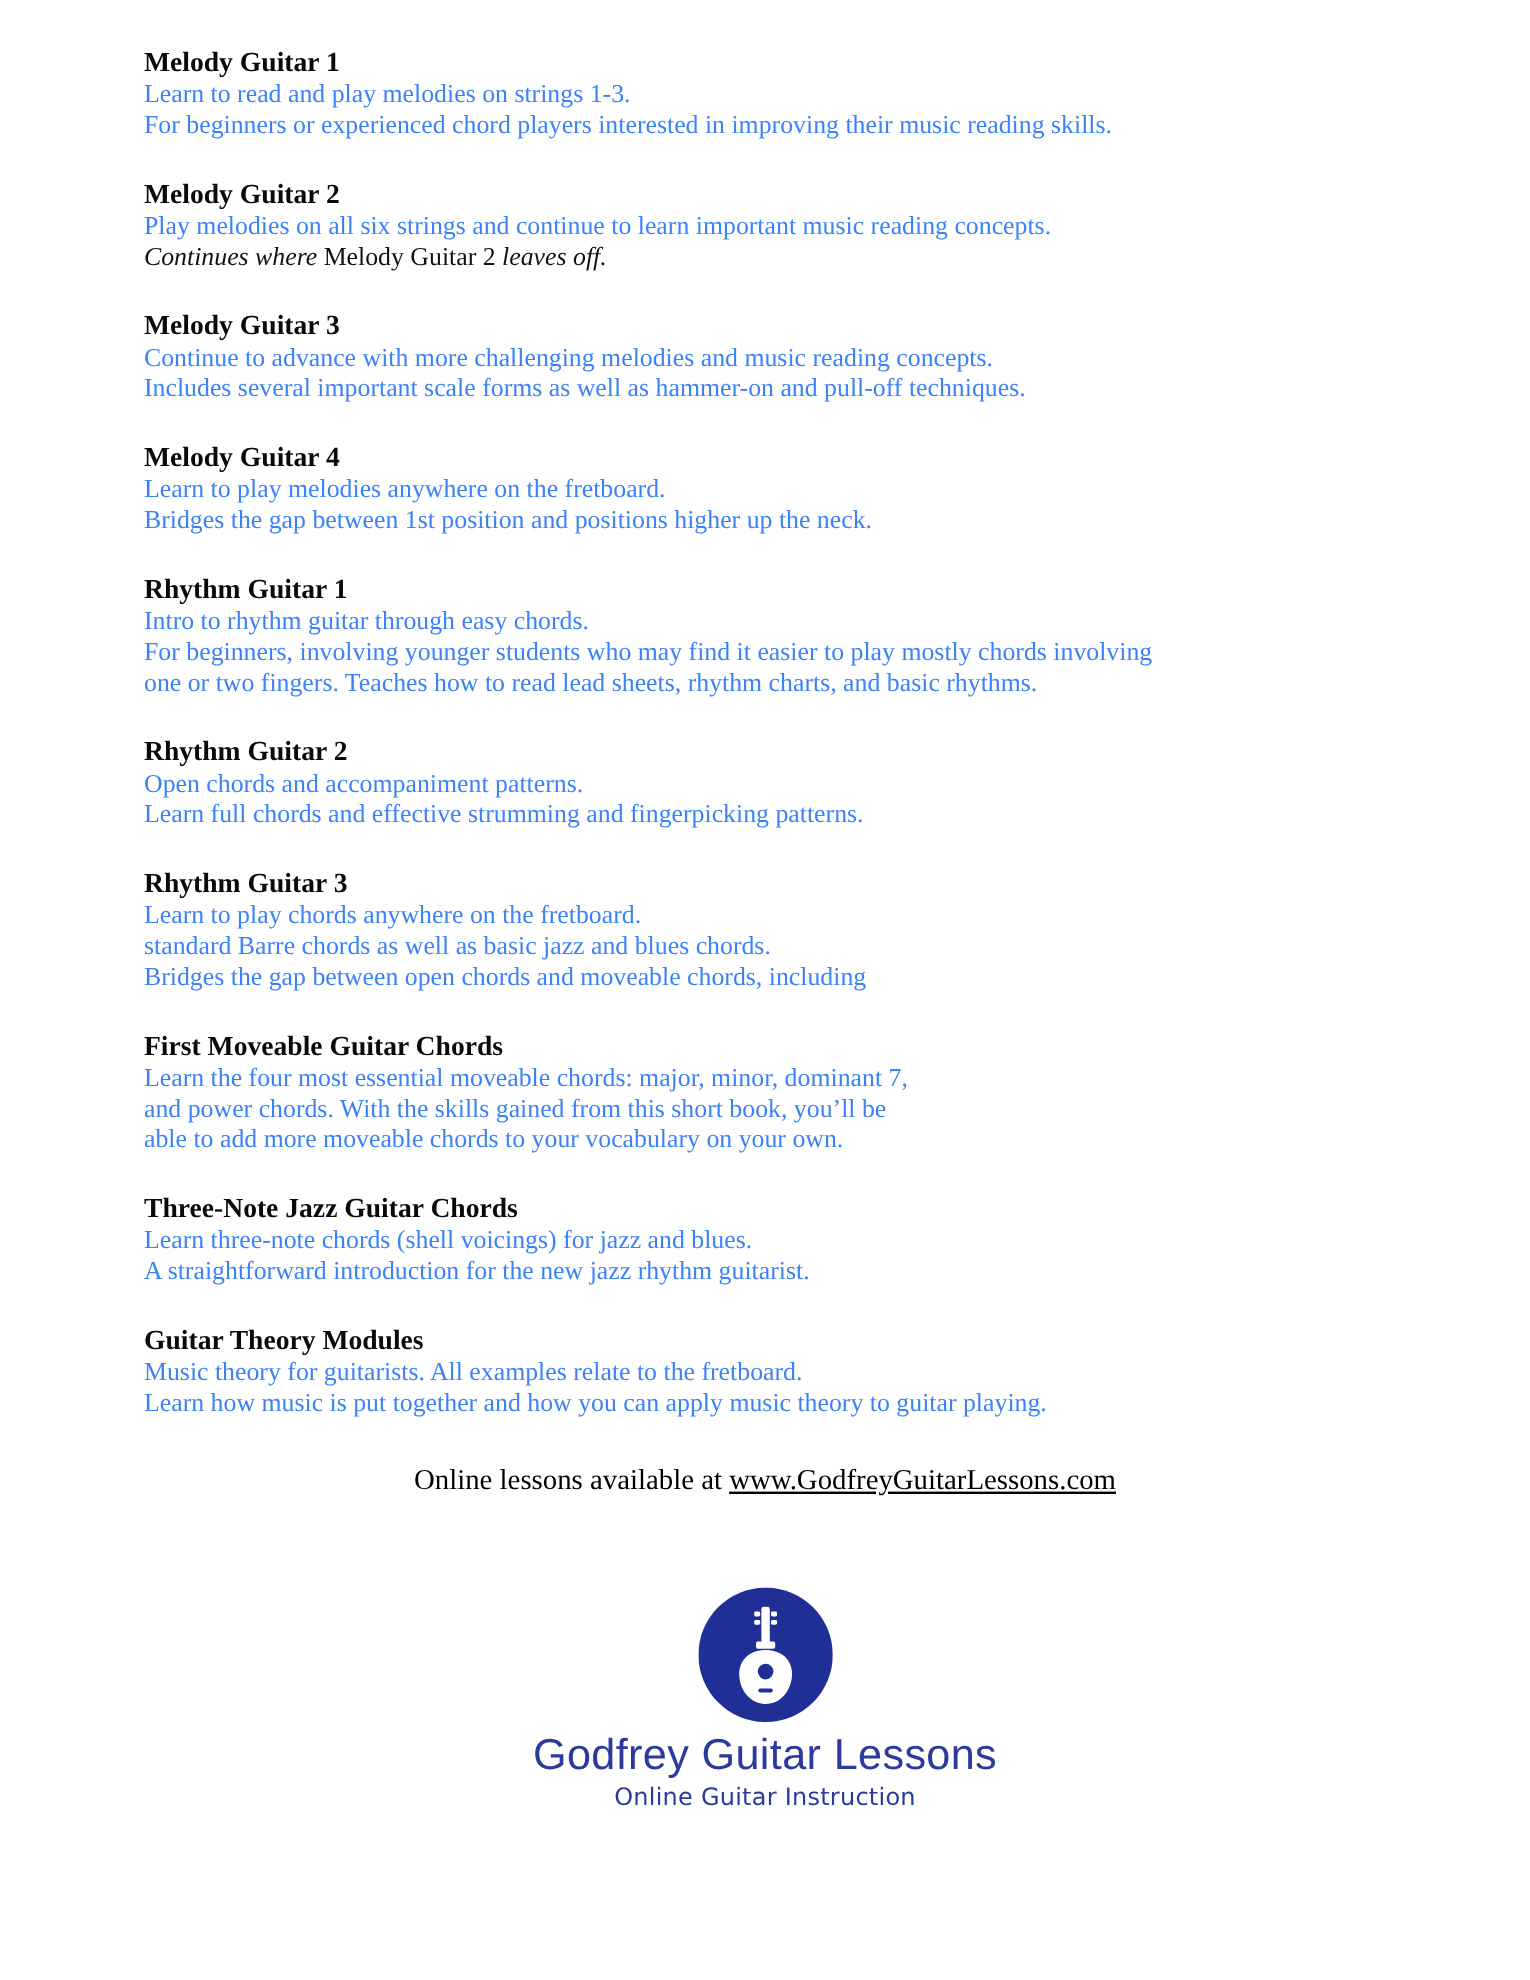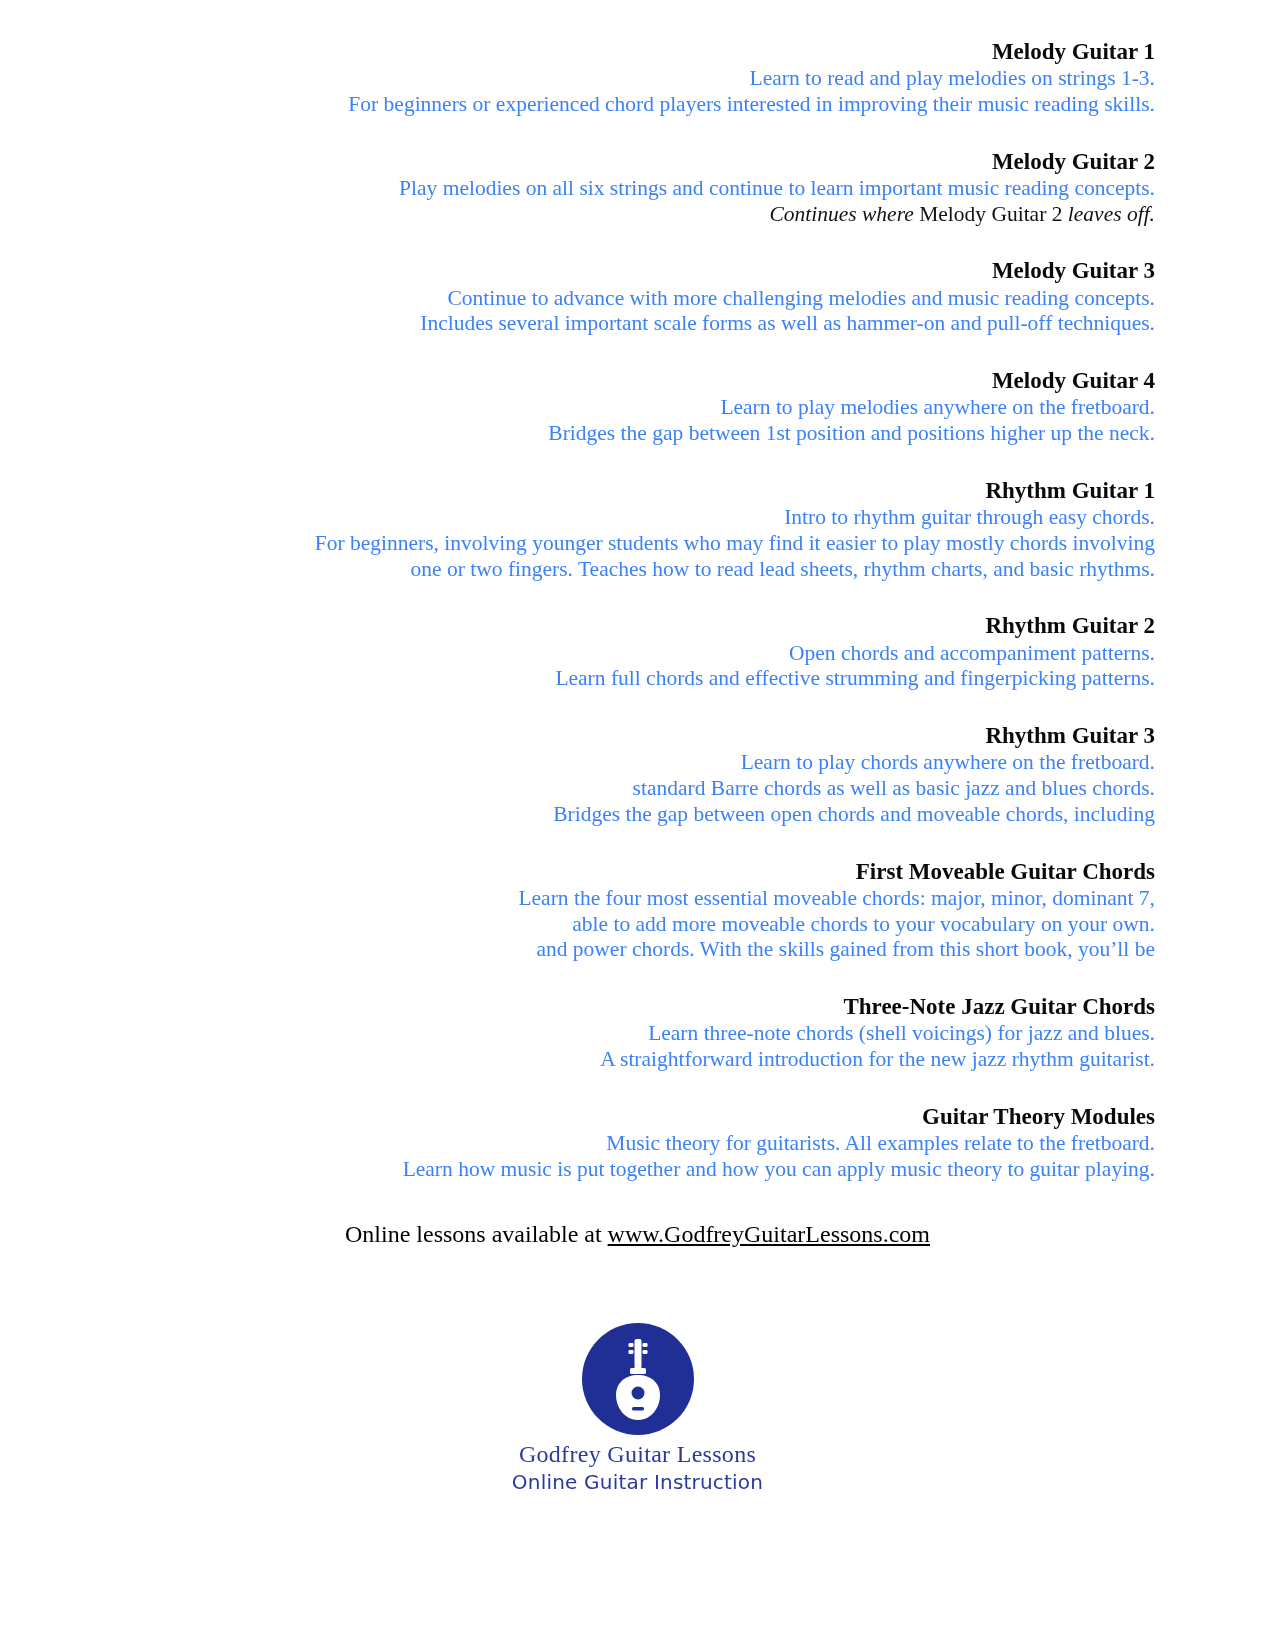--- a/index.html
+++ b/index.html
@@ -26,21 +26,21 @@
     text-align: center;
     font-weight: bold;
     font-size: 34px;
     letter-spacing: 0.2px;
     margin-top: 62px;
     margin-bottom: 0;
     color: #0a0a0a;
   }
   .section {
     margin-top: 30px;
-    text-align: right;
+    text-align: left;
   }
   .section:first-of-type {
     margin-top: 38px;
   }
   .section-title {
     font-weight: bold;
     font-size: 23px;
     line-height: 1.18;
     color: #0a0a0a;
   }
@@ -76,22 +76,22 @@
     top: 1285px;
     text-align: center;
   }
   .logo-mark {
     width: 112px;
     height: 112px;
     margin: 0 auto;
     display: block;
   }
   .logo-name {
-    font-family: Liberation Serif, serif;
-    font-size: 24px;
+    font-family: Liberation Sans, sans-serif;
+    font-size: 36px;
     color: #2b3a9c;
     margin-top: 6px;
     letter-spacing: 0.3px;
   }
   .logo-sub {
     font-family: "DejaVu Sans", sans-serif;
     font-size: 20px;
     color: #2b3a9c;
     margin-top: 2px;
     letter-spacing: 0.2px;
@@ -158,22 +158,22 @@
       <div class="section-line">Learn to play chords anywhere on the fretboard.</div>
       <div class="section-line">standard Barre chords as well as basic jazz and blues chords.</div>
       <div class="section-line">Bridges the gap between open chords and moveable chords, including</div>
     </div>
   </div>
 
   <div class="section">
     <div class="section-title">First Moveable Guitar Chords</div>
     <div class="section-lines">
       <div class="section-line">Learn the four most essential moveable chords: major, minor, dominant 7,</div>
+      <div class="section-line">and power chords. With the skills gained from this short book, you’ll be</div>
       <div class="section-line">able to add more moveable chords to your vocabulary on your own.</div>
-      <div class="section-line">and power chords. With the skills gained from this short book, you’ll be</div>
     </div>
   </div>
 
   <div class="section">
     <div class="section-title">Three-Note Jazz Guitar Chords</div>
     <div class="section-lines">
       <div class="section-line">Learn three-note chords (shell voicings) for jazz and blues.</div>
       <div class="section-line">A straightforward introduction for the new jazz rhythm guitarist.</div>
     </div>
   </div>

